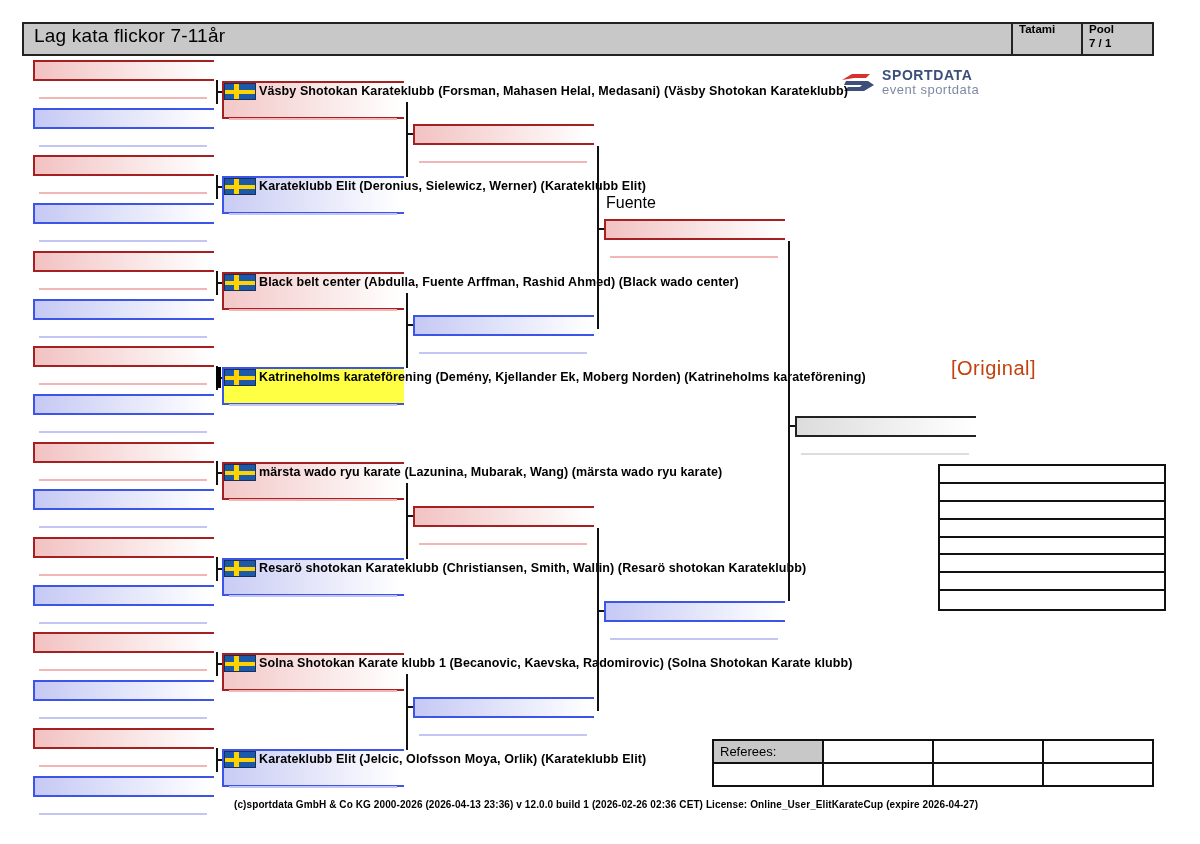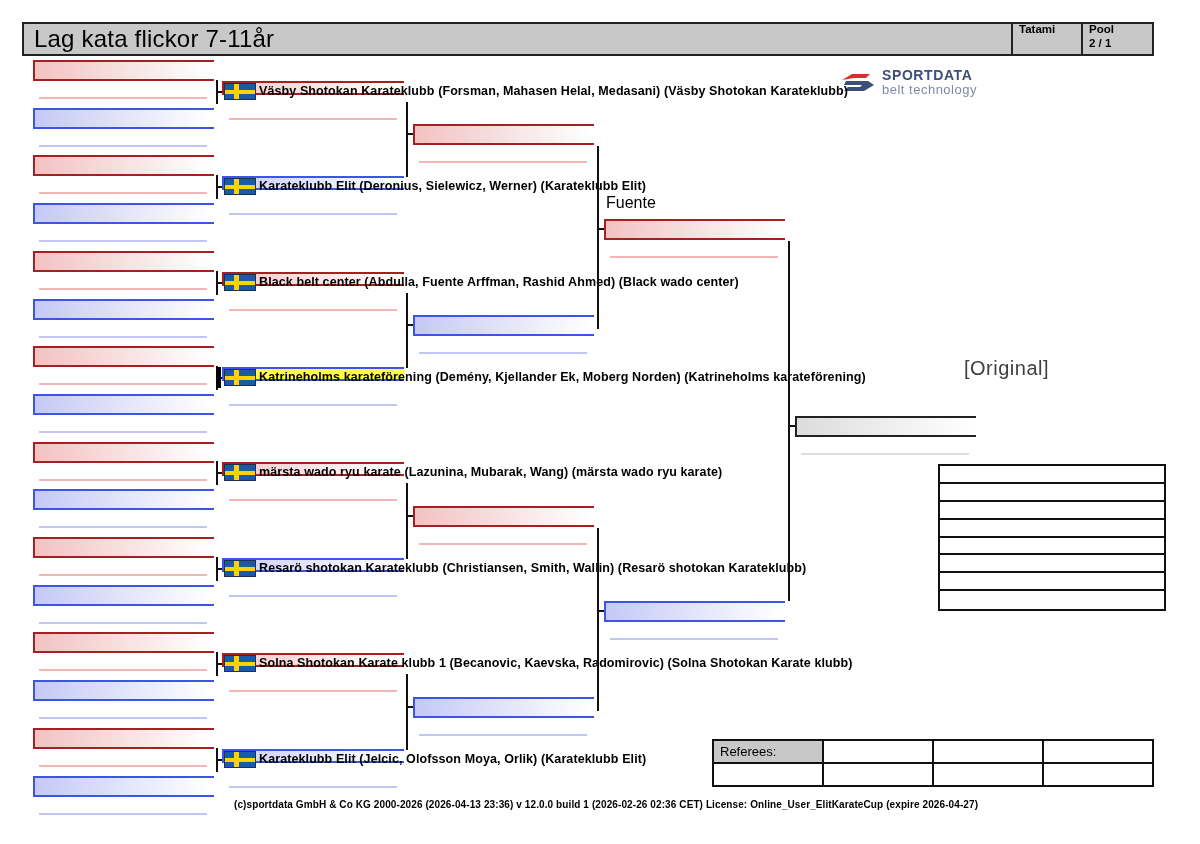--- a/index.html
+++ b/index.html
@@ -3,21 +3,21 @@
 <meta charset="utf-8">
 <style>
   * { box-sizing: border-box; margin: 0; padding: 0; }
   html, body { width: 1200px; height: 844px; background: #ffffff; overflow: hidden; }
   body { position: relative; font-family: "Liberation Sans", sans-serif; color: #000; }
 
   .header {
     position: absolute; left: 22px; top: 22px; width: 1132px; height: 34px;
     background: #c8c8c8; border: 2px solid #222;
   }
-  .header .title { position: absolute; left: 10px; top: 1px; font-size: 24px; letter-spacing: 0.2px; }
+  .header .title { position: absolute; left: 10px; top: 1px; font-size: 19px; letter-spacing: 0.2px; }
   .header .subtitle { position: absolute; left: 10px; top: 19px; font-size: 10.5px; font-weight: bold; }
   .header .cell { position: absolute; top: -2px; height: 34px; border-left: 2px solid #222; font-size: 11.5px; font-weight: bold; padding: 1px 6px; }
   .header .cell-tatami { left: 987px; width: 70px; }
   .header .cell-pool { left: 1057px; width: 73px; }
   .header .cell-pool .pool-val { display: block; margin-top: 2px; }
 
   .logo { position: absolute; left: 838px; top: 66px; width: 200px; height: 34px; }
   .logo .logo-mark { position: absolute; left: 0; top: 5px; width: 40px; height: 22px; }
   .logo .logo-text { position: absolute; left: 44px; top: 1px; font-size: 14px; font-weight: bold; color: #3b4f7a; letter-spacing: 0.6px; }
   .logo .logo-sub { position: absolute; left: 44px; top: 16px; font-size: 13px; color: #7e8aa5; letter-spacing: 0.5px; }
@@ -27,32 +27,32 @@
   .slot.blue { border-color: #3c55e6; background: linear-gradient(to right, #c5c9f4, #ffffff 98%); }
   .slot.grey { border-color: #222; background: linear-gradient(to right, #dcdcdc, #ffffff 98%); }
   .uline { position: absolute; height: 2px; }
   .uline.red { background: #f2b6b6; }
   .uline.blue { background: #c3c6f5; }
   .uline.grey { background: #dddddd; }
 
   .vline { position: absolute; width: 2px; background: #111; }
   .hline { position: absolute; height: 2px; background: #111; }
 
-  .team { position: absolute; left: 222px; height: 14px; width: 182px; border: 2px solid; border-right: none; }
+  .team { position: absolute; left: 222px; height: 38px; width: 182px; border: 2px solid; border-right: none; }
   .team.red { border-color: #a52121; background: linear-gradient(to right, #f3c8c8, #ffffff 98%); }
   .team.blue { border-color: #3c55e6; background: linear-gradient(to right, #c9ccf4, #ffffff 98%); }
   .team.highlight { background: #ffff44; border-color: #3c55e6; }
   .team .flag { position: absolute; left: 0; top: 0; width: 32px; height: 17px; background: #1a5aa8; border: 1px solid #1b2f5a; }
   .team .flag .fv { position: absolute; left: 9px; top: 0; width: 5px; height: 100%; background: #ffd200; }
   .team .flag .fh { position: absolute; left: 0; top: 6px; width: 100%; height: 4px; background: #ffd200; }
   .team .tname { position: absolute; left: 35px; top: 1px; font-size: 12.5px; font-weight: bold; white-space: nowrap; letter-spacing: 0.1px; }
   .team-marker { position: absolute; width: 5px; height: 21px; background: #000; }
 
   .round-label { position: absolute; left: 606px; top: 194px; font-size: 16px; }
-  .watermark { position: absolute; left: 951px; top: 357px; font-size: 20px; color: #404040; letter-spacing: 0.5px; margin-left: 13px; }
+  .watermark { position: absolute; left: 951px; top: 357px; font-size: 20px; color: #c2410c; letter-spacing: 0.5px; }
 
   .score-table { position: absolute; left: 938px; top: 464px; width: 228px; border: 2px solid #111; }
   .score-table .srow { height: 17.9px; border-bottom: 2px solid #111; }
   .score-table .srow:last-child { border-bottom: none; }
 
   .ref-table { position: absolute; left: 712px; top: 739px; width: 442px; border: 2px solid #111; border-collapse: collapse; }
   .ref-table td { border: 2px solid #111; height: 23px; width: 25%; font-size: 13px; padding: 0 6px; }
   .ref-table td.ref-label { background: #c8c8c8; }
 
   .footer { position: absolute; left: 234px; top: 799px; font-size: 10px; font-weight: bold; white-space: nowrap; letter-spacing: 0.1px; }
@@ -60,31 +60,31 @@
 </head>
 <body>
 
 <div class="header">
   <div class="title">Lag kata flickor 7-11år</div>
   <div class="cell cell-tatami">
     <span>Tatami</span>
   </div>
   <div class="cell cell-pool">
     <span>Pool</span>
-    <span class="pool-val">2 / 1</span>
+    <span class="pool-val">7 / 1</span>
   </div>
 </div>
 
 <div class="logo">
   <svg class="logo-mark" viewBox="0 0 40 22">
     <path d="M4 9 L14 3 L32 3 L28 7 L16 7 Z" fill="#d9302c"></path>
     <path d="M8 10 L30 10 L36 14 L26 20 L6 20 L10 16 L22 16 L24 14 L6 14 Z" fill="#3b4f7a"></path>
   </svg>
   <div class="logo-text">SPORTDATA</div>
-  <div class="logo-sub">belt technology</div>
+  <div class="logo-sub">event sportdata</div>
 </div>
 
 <div id="bracket">
     <div class="slot red" style="left: 33px; top: 60px; width: 181px;"></div>
     <div class="uline red" style="left: 39px; top: 97px; width: 168px;"></div>
     <div class="slot blue" style="left: 33px; top: 107.7px; width: 181px;"></div>
     <div class="uline blue" style="left: 39px; top: 144.7px; width: 168px;"></div>
     <div class="slot red" style="left: 33px; top: 155.4px; width: 181px;"></div>
     <div class="uline red" style="left: 39px; top: 192.4px; width: 168px;"></div>
     <div class="slot blue" style="left: 33px; top: 203.1px; width: 181px;"></div>

